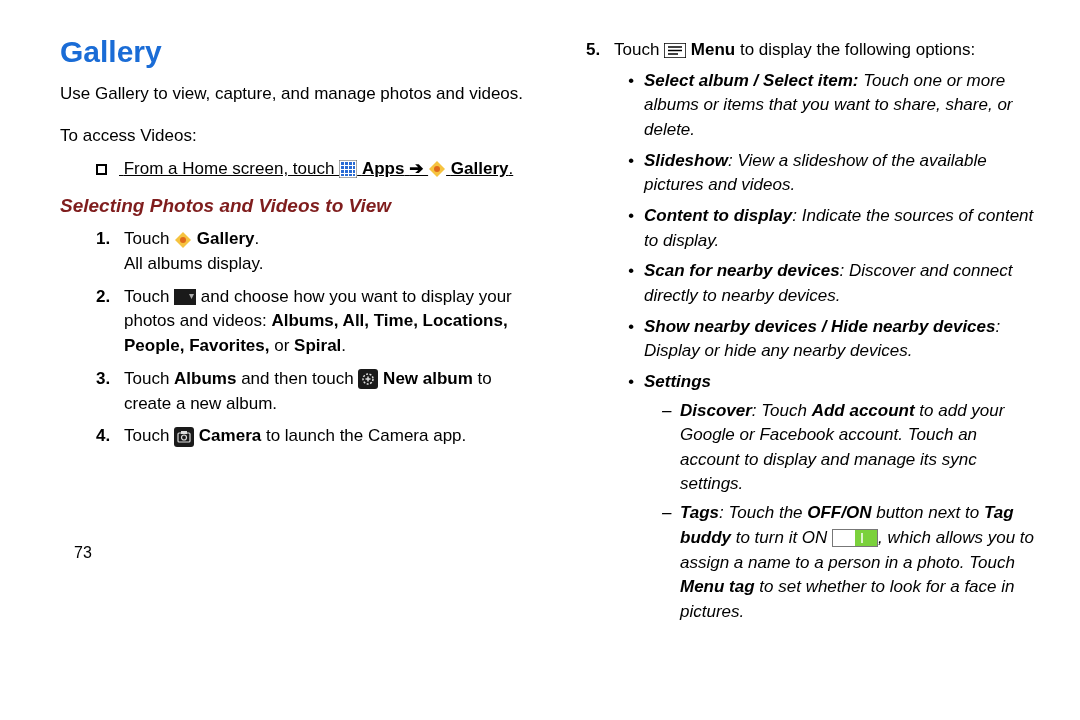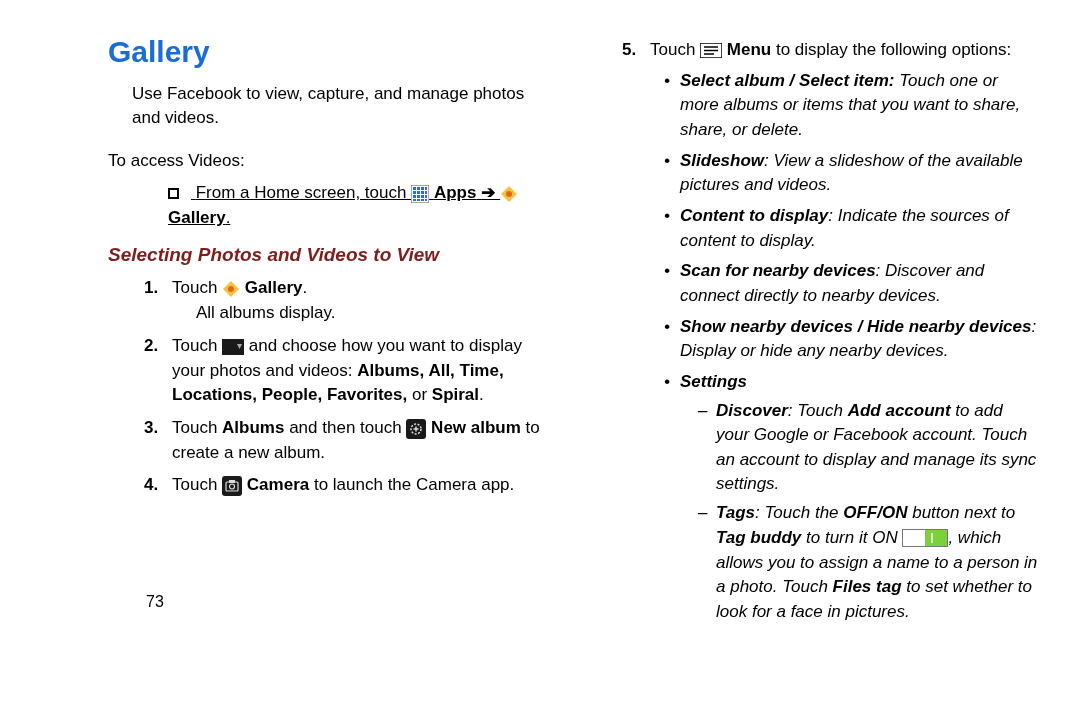--- a/index.html
+++ b/index.html
@@ -1,21 +1,21 @@
 <!DOCTYPE html>
 <html><head>
 <meta charset="utf-8">
 <style>
   * { box-sizing: border-box; margin: 0; padding: 0; }
   html, body { width: 1080px; height: 720px; background: #fff; font-family: Arial, Helvetica, sans-serif; color: #000; }
   .page { display: flex; padding: 30px 40px 20px 60px; gap: 40px; }
   .col { width: 490px; }
   h1 { color: #1a6cd6; font-size: 30px; font-weight: bold; margin-bottom: 8px; font-family: Arial, sans-serif; }
   h2 { color: #7f1d1d; font-size: 19px; font-style: italic; font-weight: bold; margin: 10px 0 6px 0; }
-  p, li, div { font-size: 17px; line-height: 1.45; margin-left: 24px; }
+  p, li, div { font-size: 17px; line-height: 1.45; }
   .intro { margin-bottom: 12px; }
   .note { margin: 0 0 16px 0; padding-left: 42px; text-indent: -42px; }
   .note .label { font-weight: bold; }
   .ref { font-style: italic; }
   .access { margin: 18px 0 8px 0; }
   .square-b { display:inline-block; width:11px; height:11px; border:2px solid #000; margin-right:12px; vertical-align:middle; }
   .from-line { padding-left: 36px; text-decoration: underline; }
   ol.steps { list-style:none; padding-left:36px; }
   ol.steps > li { margin: 8px 0; padding-left:28px; position:relative; }
   ol.steps > li .num { position:absolute; left:0; top:0; font-weight:bold; }
@@ -30,21 +30,21 @@
   .arrow { font-weight:bold; }
   .page-num { margin-top:92px; font-size:16px; padding-left:14px; }
   svg { vertical-align:middle; }
 </style>
 </head>
 <body>
 
 <div class="page">
   <div class="col">
     <h1>Gallery</h1>
-    <p class="intro">Use Facebook to view, capture, and manage photos and videos.</p>
+    <p class="intro">Use Gallery to view, capture, and manage photos and videos.</p>
 
 
     <p class="access">To access Videos:</p>
     <p class="from-line">
       <span class="square-b"></span>
       <span>From a Home screen, touch </span>
       <span class="icon">
         <svg width="18" height="18">
             <rect x="0" y="0" width="18" height="18" fill="#fff" stroke="#555" stroke-width="1"></rect>
             <g fill="#2a6bd4">
@@ -159,21 +159,21 @@
           <li><b>Settings</b>
             <ul class="dash-list">
               <li><b>Discover</b><span>: Touch </span><b>Add account</b><span> to add your Google or Facebook account. Touch an account to display and manage its sync settings.</span></li>
               <li><b>Tags</b><span>: Touch the </span><b>OFF/ON</b><span> button next to </span><b>Tag buddy</b><span> to turn it ON </span>
                 <span class="icon">
                   <svg width="46" height="18">
                       <rect x="0.5" y="0.5" width="45" height="17" fill="#fff" stroke="#777"></rect>
                       <rect x="23" y="1" width="22" height="16" fill="#7bd13c"></rect>
                       <line x1="30" y1="4" x2="30" y2="14" stroke="#fff" stroke-width="1.5"></line>
                     </svg>
-                </span><span>, which allows you to assign a name to a person in a photo. Touch </span><b>Files tag</b><span> to set whether to look for a face in pictures.</span>
+                </span><span>, which allows you to assign a name to a person in a photo. Touch </span><b>Menu tag</b><span> to set whether to look for a face in pictures.</span>
               </li>
             </ul>
           </li>
         </ul>
       </li>
     </ol>
   </div>
 </div>
 
 </body></html>

